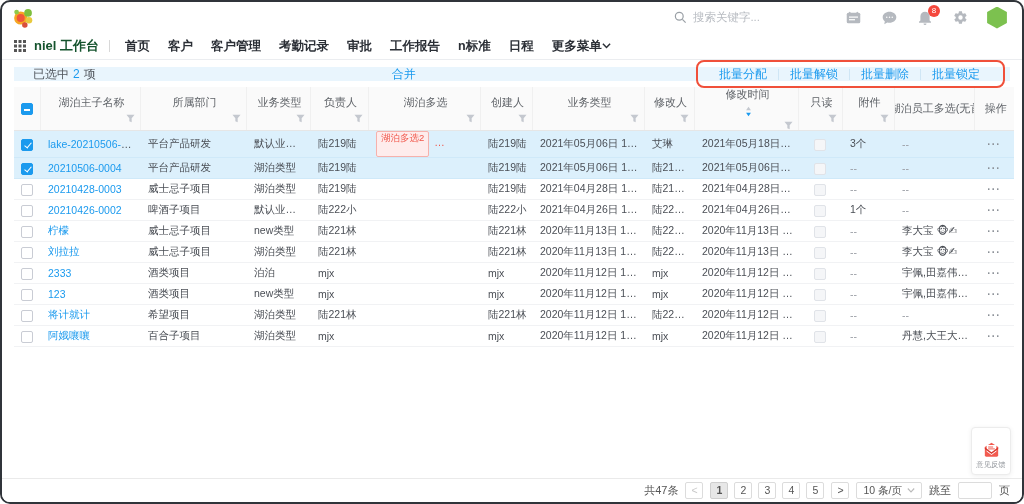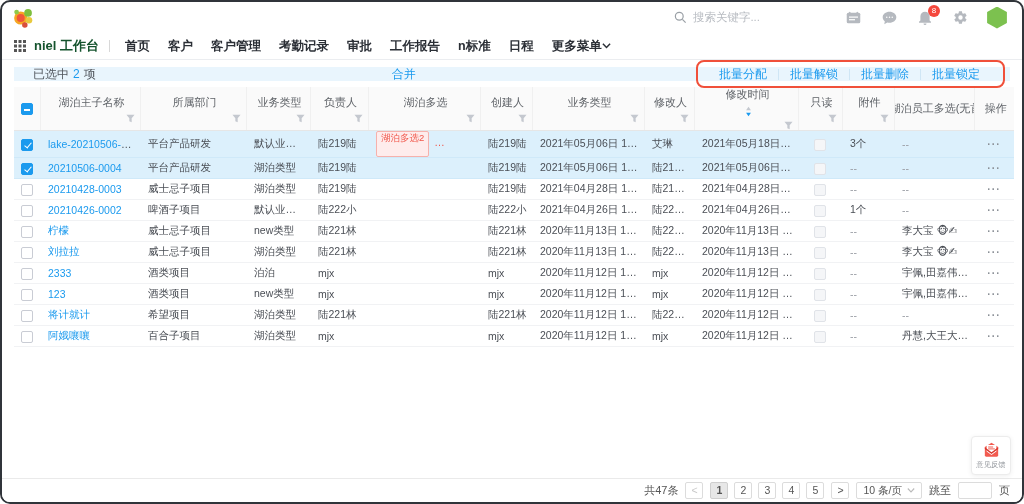--- a/index.html
+++ b/index.html
@@ -70,21 +70,21 @@
   
   .footer{position:absolute;left:0;right:0;bottom:0;height:23px;border-top:1px solid #eaeaea;display:flex;align-items:center;justify-content:flex-end;gap:7px;padding:0 12px;font-size:11px;color:#555;background:#fff;}
   .pages{display:flex;gap:6px;}
   .pg-btn{min-width:18px;height:17px;line-height:15px;box-sizing:border-box;text-align:center;border:1px solid #dcdcdc;border-radius:2px;background:#fff;color:#555;font-size:10.5px;padding:0 2px;cursor:pointer;}
   .pg-btn.active{background:#e7e7e7;border-color:#cfcfcf;font-weight:700;}
   .pg-btn.disabled{color:#c9c9c9;cursor:default;}
   .pg-select{height:17px;box-sizing:border-box;border:1px solid #dcdcdc;border-radius:2px;display:flex;align-items:center;gap:5px;padding:0 6px;font-size:10.5px;color:#555;cursor:pointer;}
   .pg-input{width:34px;height:17px;box-sizing:border-box;border:1px solid #dcdcdc;border-radius:2px;outline:none;font-size:10.5px;padding:0 3px;}
 
   
-  .feedback{position:absolute;right:11px;bottom:27px;width:34px;padding:5px 2px 4px;background:#fff;border:1px solid #ececec;border-radius:4px;box-shadow:0 1px 5px rgba(0,0,0,.07);display:flex;flex-direction:column;align-items:center;gap:2px;cursor:pointer;z-index:3;}
+  .feedback{position:absolute;right:11px;bottom:27px;width:34px;padding:14px 2px 4px;background:#fff;border:1px solid #ececec;border-radius:4px;box-shadow:0 1px 5px rgba(0,0,0,.07);display:flex;flex-direction:column;align-items:center;gap:2px;cursor:pointer;z-index:3;}
   .fb-label{font-size:8px;color:#8f9399;white-space:nowrap;transform:scale(.92);}
 </style>
 </head>
 <body>
 
 <div class="frame">
 
   <header class="topbar">
     <div class="logo">
       <svg width="22" height="22" viewBox="0 0 24 24">

